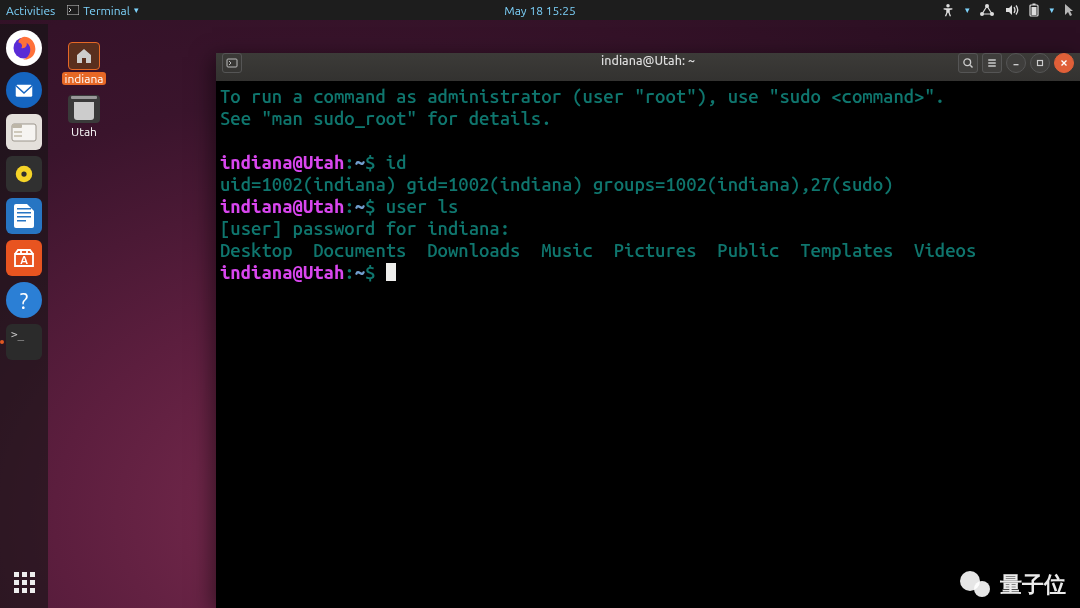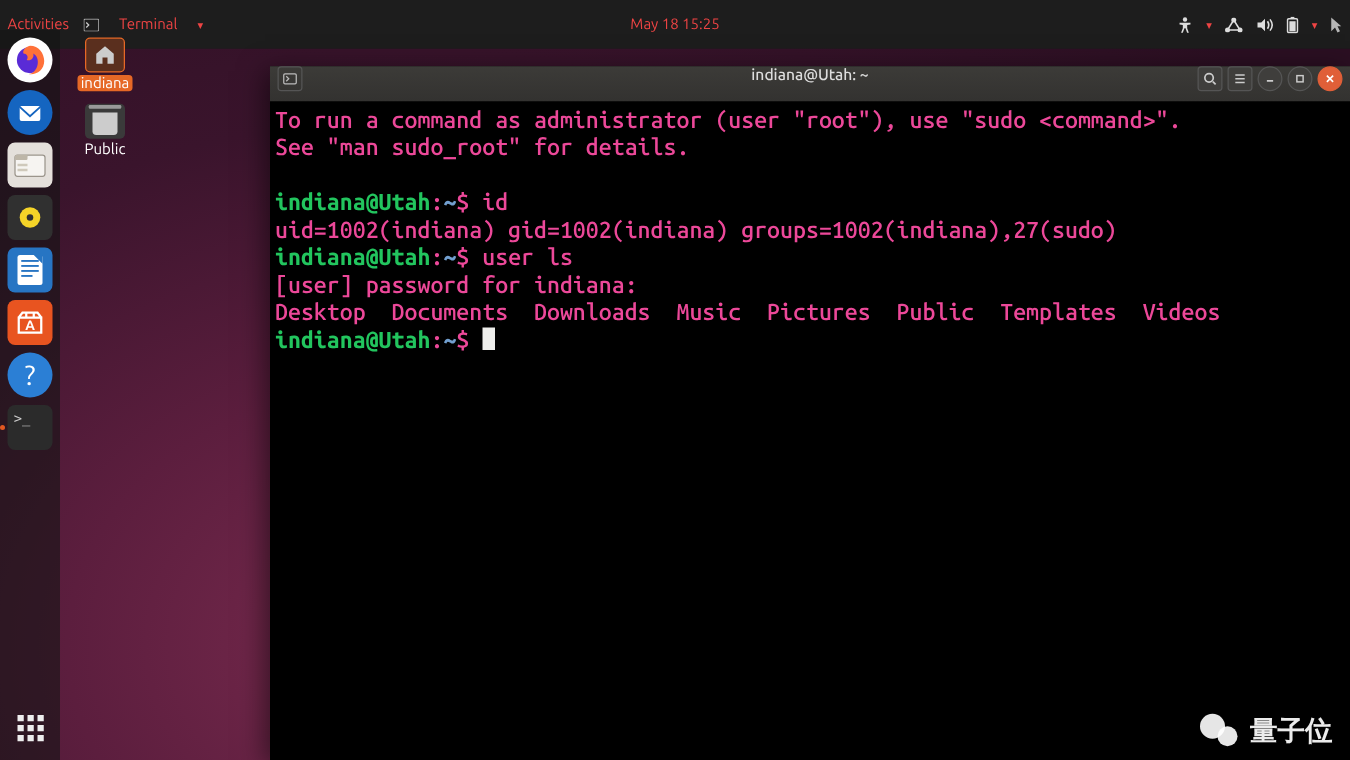--- a/index.html
+++ b/index.html
@@ -5,27 +5,27 @@
   * { box-sizing: border-box; margin: 0; padding: 0; }
   html, body { width: 1080px; height: 608px; overflow: hidden; font-family: Ubuntu, "Segoe UI", sans-serif; }
   body {
     background: radial-gradient(ellipse 900px 700px at 30% 85%, #7a2b4f 0%, #5c1e3e 30%, #3a142c 60%, #2b0f22 100%);
     position: relative;
     color: #fff;
   }
 
   
   .topbar {
-    position: absolute; top: 0; left: 0; right: 0; height: 39px;
-    background: #1d1d1d; color: #ef4444;
+    position: absolute; top: 0; left: 0; right: 0; height: 20px;
+    background: #1d1d1d; color: #7dd3fc;
     display: flex; align-items: center; font-size: 12px;
     padding: 0 6px;
   }
   .topbar .left { display: flex; align-items: center; gap: 12px; }
-  .topbar .left .terminal-menu { display: flex; align-items: center; gap: 16px; justify-content: space-between; }
+  .topbar .left .terminal-menu { display: flex; align-items: center; gap: 4px; justify-content: space-between; }
   .topbar .center { position: absolute; left: 50%; transform: translateX(-50%); }
   .topbar .right { margin-left: auto; display: flex; align-items: center; gap: 10px; }
   .topbar .tri { font-size: 9px; }
   .tb-icon { display:inline-flex; align-items:center; }
 
   
   .dock {
     position: absolute; top: 24px; left: 0; bottom: 0; width: 48px;
     background: rgba(20,20,20,0.6);
     display: flex; flex-direction: column; align-items: center;
@@ -47,21 +47,21 @@
   .rb  { background:#303030; border-radius:6px; display:flex;align-items:center;justify-content:center;}
   .lw  { background:#2775c3; border-radius:6px;}
   .sw  { background:#e85420; border-radius:6px; color:#fff; font-size:20px;}
   .hp  { background:#2b7fd5; border-radius:50%; color:#fff; font-size:22px;}
   .tm  { background:#2b2b2b; border-radius:6px; padding-left:4px; position:relative;}
   .tm::before { content:">_"; color:#ccc; font-family:monospace; font-size:11px; position:absolute; top:4px; left:5px;}
   .running::after { content:""; position:absolute; left:-6px; top:50%; transform:translateY(-50%); width:4px;height:4px;border-radius:50%; background:#e25821;}
   .dock-item { position:relative; }
 
   
-  .desktop-icons { position:absolute; top:30px; left:56px; display:flex; flex-direction:column; gap:10px;}
+  .desktop-icons { position:absolute; top:42px; left:56px; display:flex; flex-direction:column; gap:10px;}
   .dicon { width:56px; text-align:center; font-size:12px; color:#fff; cursor:default;}
   .dicon .box { width:32px;height:28px; margin:0 auto 2px; background:#3a3a3a; border-radius:4px; display:flex;align-items:center;justify-content:center; color:#ccc;}
   .dicon .trash .lid{ width:26px;height:3px;background:#999;border-radius:1px; position:relative; top:-2px;}
   .dicon .trash .can{ width:20px;height:18px;background:#ccc;border-radius:0 0 3px 3px; margin-top:1px;}
   .dicon .trash{ display:flex; flex-direction:column; align-items:center;}
   .dicon.selected .box { background:#5a2f1e; border:1px solid #e66826;}
   .dicon.selected .lbl { background:#e66826; border-radius:3px; padding:0 3px;}
 
   
   .window {
@@ -83,23 +83,23 @@
   .tb-btn.close{ background:#e05f38; border-color:#e05f38;}
   .tb-btn svg{ width:10px;height:10px;}
   .tb-btn.search svg, .tb-btn.menu svg{ width:12px;height:12px;}
 
   .termbody{
     flex:1; padding:4px 4px 4px 4px;
     font-family: "Ubuntu Mono","DejaVu Sans Mono",Menlo,Consolas,monospace;
     font-size:18.5px; line-height:22px; font-weight:500; white-space:pre;
     overflow:hidden;
   }
-  .g{ color:#22c55e; font-weight:700;}
+  .g{ color:#d946ef; font-weight:700;}
   .b{ color:#729fcf; font-weight:700;}
-  .w{ color:#ec4899;}
+  .w{ color:#0f766e;}
   .cursor{ display:inline-block; width:10px; height:18px; background:#eeeeec; vertical-align:-2px;}
 
   
   .watermark{ position:absolute; right:14px; bottom:8px; display:flex; align-items:center; gap:6px; color:rgba(255,255,255,0.92); font-size:22px; font-weight:600; text-shadow:0 0 4px rgba(0,0,0,0.4);}
   .wm-ico{ position:relative; width:34px;height:28px;}
   .wm-ico .c1,.wm-ico .c2{ position:absolute; border-radius:50%; background:rgba(255,255,255,0.9);}
   .wm-ico .c1{ width:20px;height:20px; left:0; top:0;}
   .wm-ico .c2{ width:16px;height:16px; left:14px; top:10px;}
 </style>
 </head>
@@ -230,21 +230,21 @@
     </div>
     <span class="lbl">indiana</span>
   </div>
   <div class="dicon">
     <div class="box">
       <div class="trash">
           <div class="lid"></div>
           <div class="can"></div>
         </div>
     </div>
-    <span class="lbl">Public</span>
+    <span class="lbl">Utah</span>
   </div>
 </div>
 
 <div class="window">
   <div class="titlebar">
     <div class="ntab">
       <svg width="12" height="10" viewBox="0 0 12 10">
           <rect x="1" y="1" width="10" height="8" rx="1" fill="none" stroke="#bbb" stroke-width="1"></rect>
           <path d="M3 3 L5 5 L3 7" stroke="#bbb" stroke-width="1" fill="none"></path>
         </svg>

